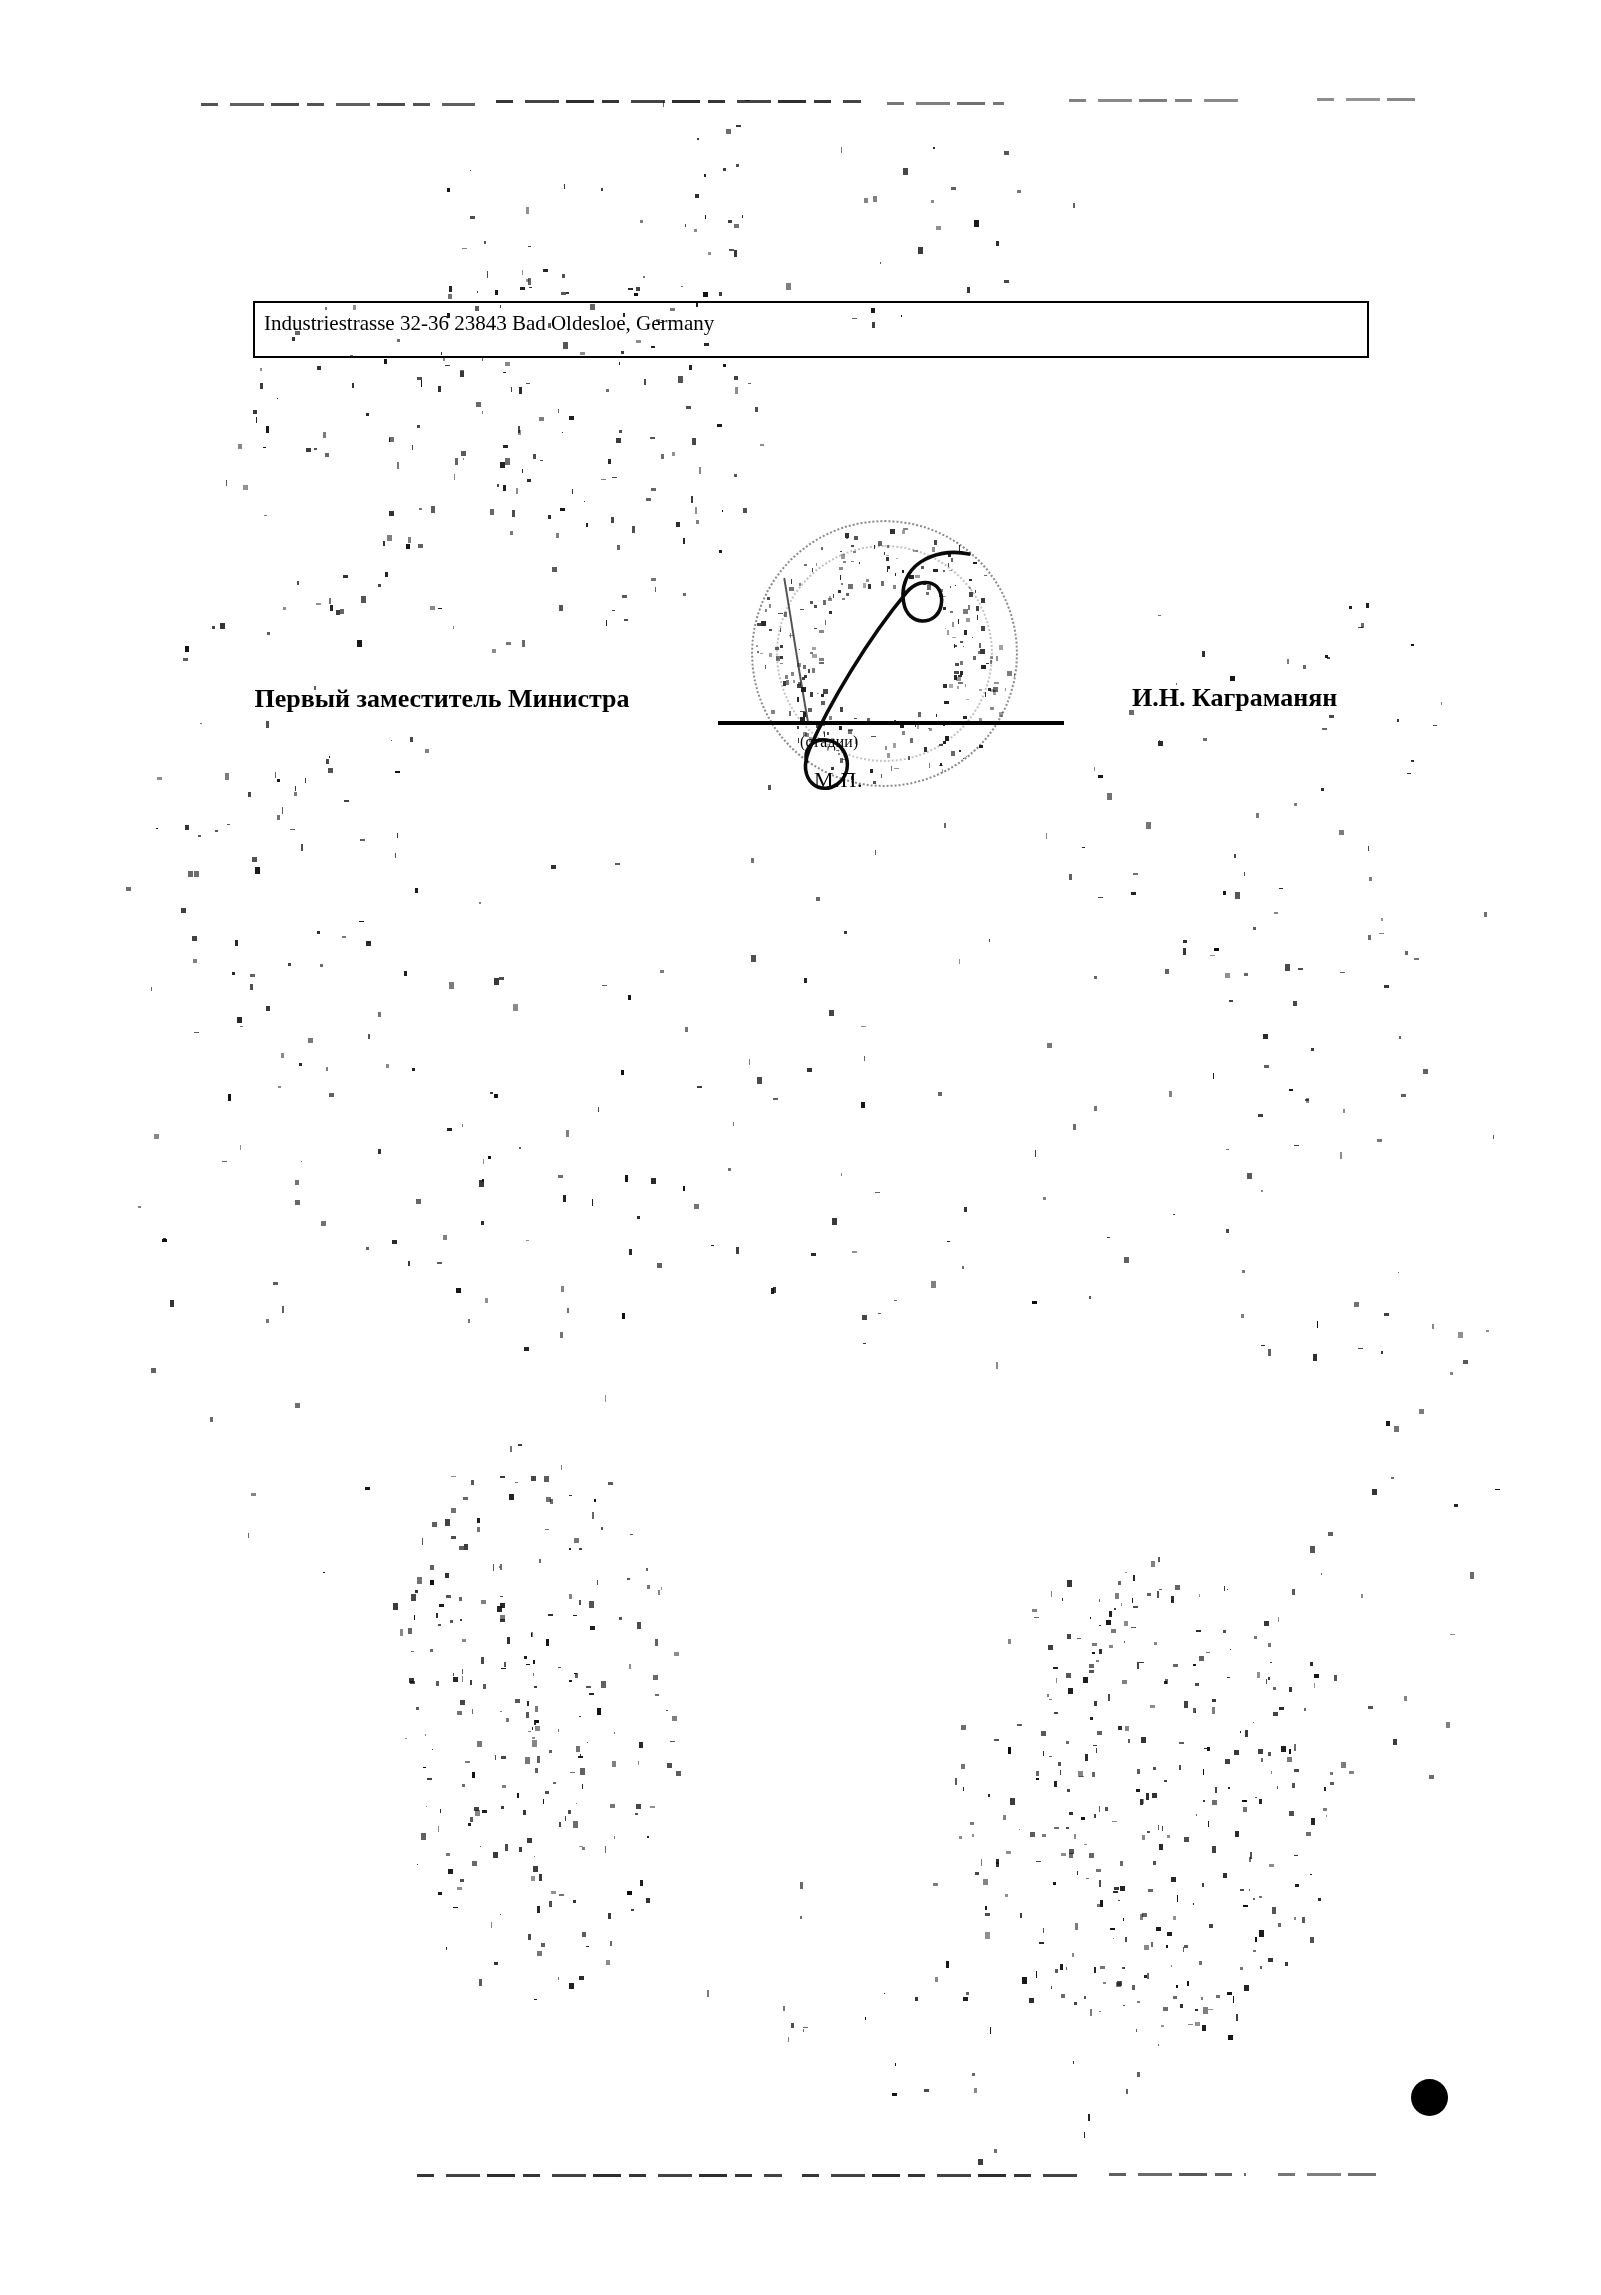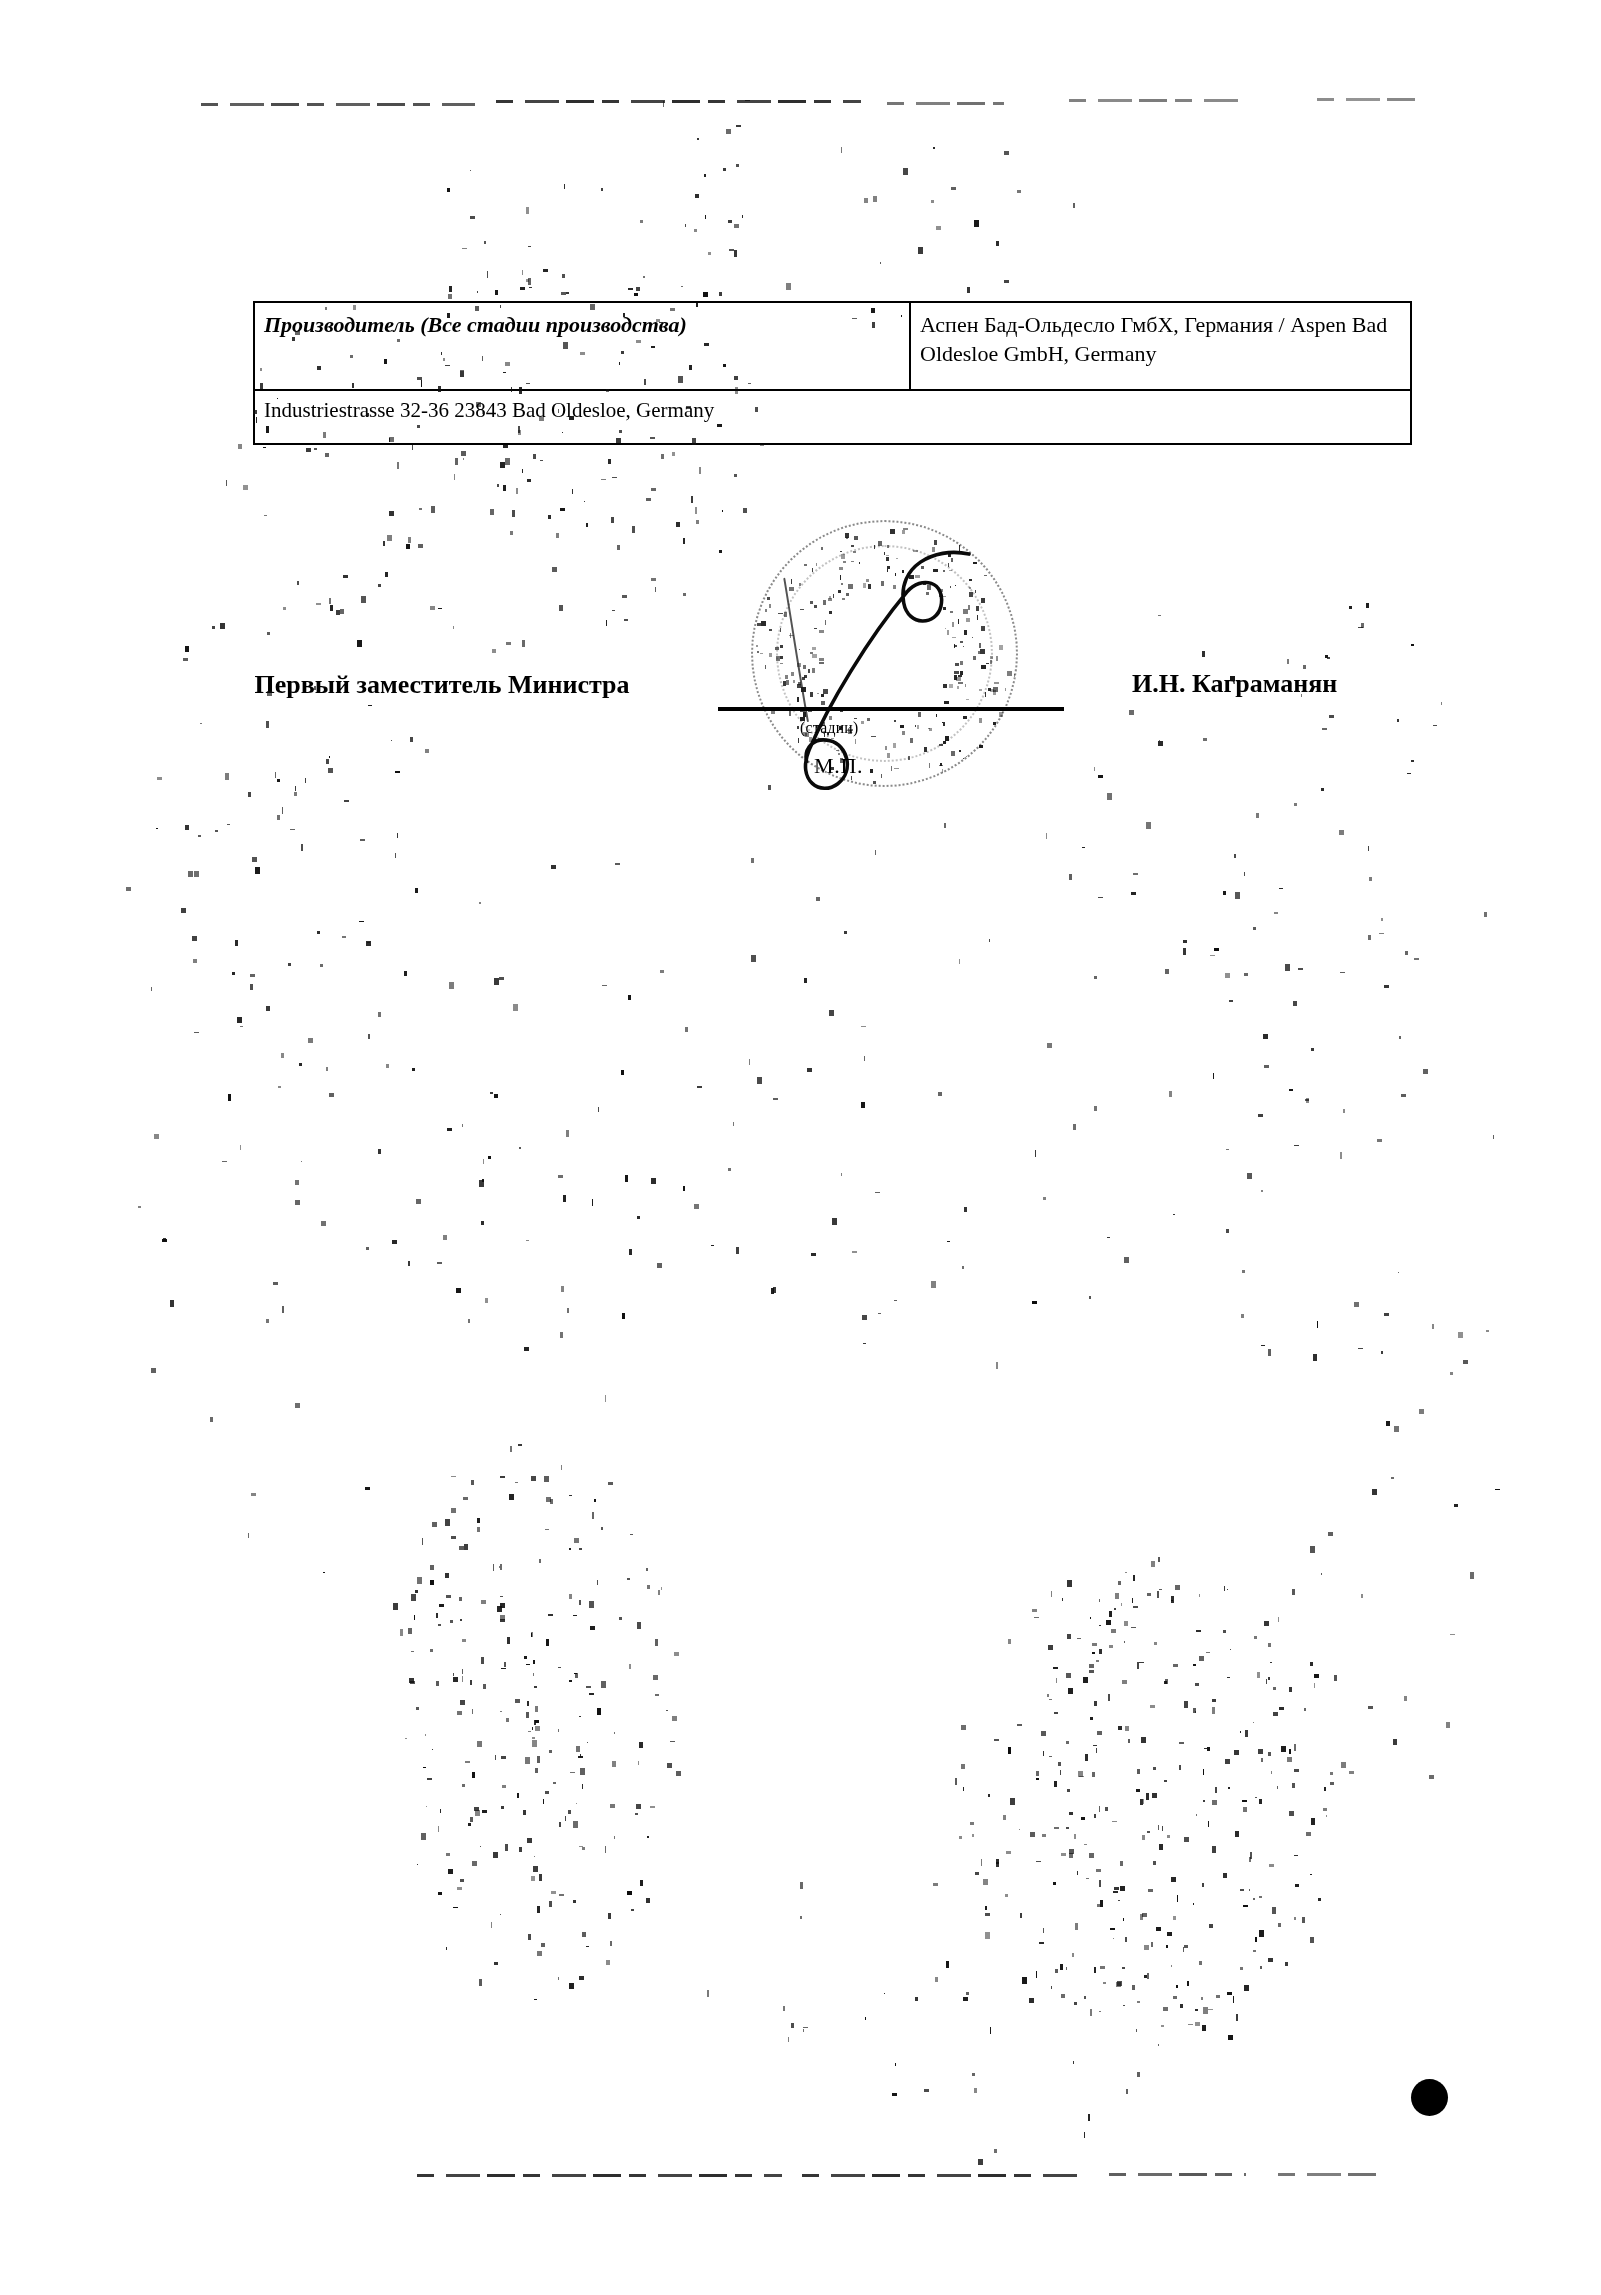--- a/index.html
+++ b/index.html
@@ -85,21 +85,21 @@
     width: 636px;
     height: 70px;
   }
   #sites-table td.mfr { width: 481px; }
   #sites-table td.addr { font-size: 21px; height: 37px; }
 
   
   #signature-block {
     position: absolute;
     left: 248px;
-    top: 656px;
+    top: 670px;
     width: 1122px;
     height: 91px;
   }
   #signatory-title {
     position: absolute;
     left: 6.5px;
     top: 14.3px;
     font-size: 26px;
     font-weight: 700;
     white-space: nowrap;
@@ -198,25 +198,20 @@
 
   <div class="scan-rule top-a"></div>
   <div class="scan-rule top-b"></div>
   <div class="scan-rule top-c"></div>
   <div class="scan-rule top-d"></div>
   <div class="scan-rule top-e"></div>
 
 
   <table id="sites-table">
     <tbody>
-      <tr>
-        <td class="stage">Производитель (Все стадии производства)</td>
-        <td class="mfr">Аспен Бад-Ольдесло ГмбХ, Германия /
-Aspen Bad Oldesloe GmbH, Germany</td>
-      </tr>
       <tr>
         <td class="addr" colspan="2">Industriestrasse 32-36 23843 Bad Oldesloe, Germany</td>
       </tr>
     </tbody>
   </table>
 
   <div id="seal">
     <div class="ring"></div>
     <div class="ring-inner"></div>
   <div class="seal-fleck" style="left: 228px; top: 169px; width: 3.3px; height: 2px; opacity: 0.37;"></div>

